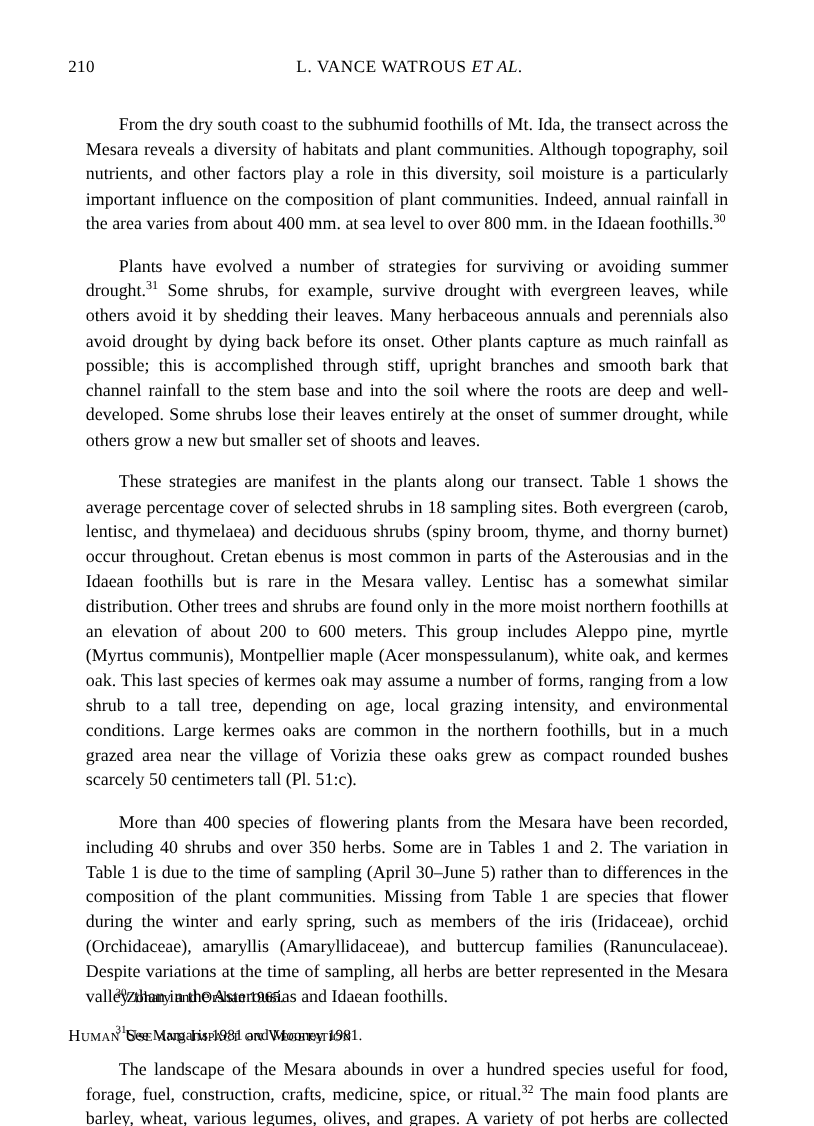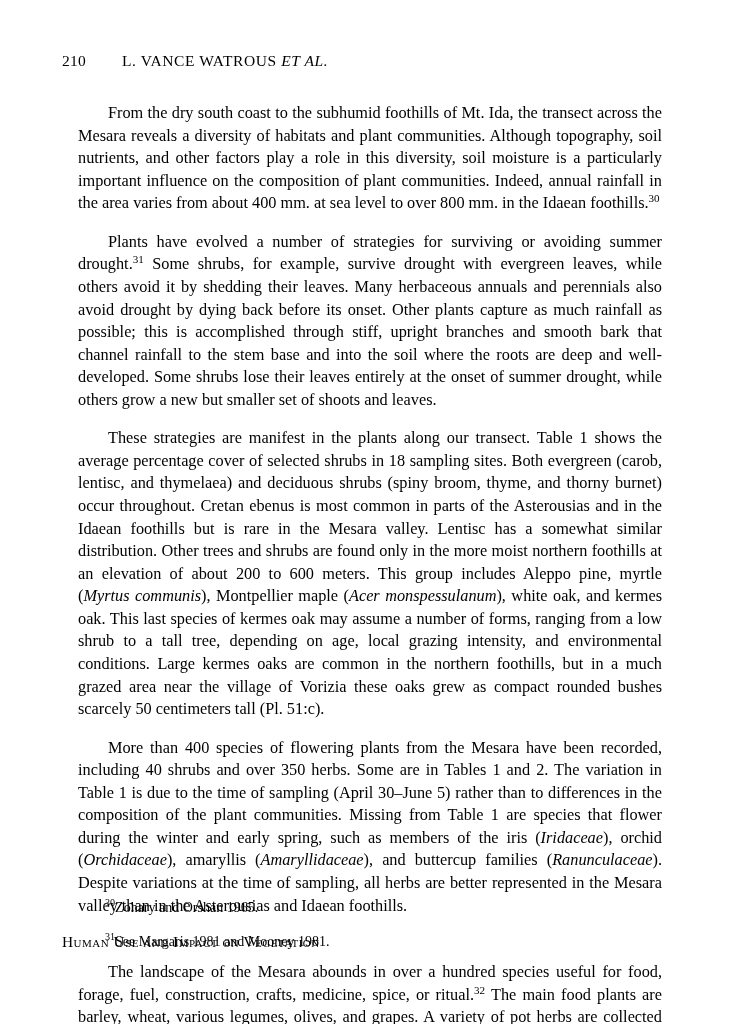--- a/index.html
+++ b/index.html
@@ -31,21 +31,21 @@
   }
   .folio {
     font-size: 15.5px;
     width: 60px;
     flex: 0 0 60px;
     text-align: left;
     letter-spacing: 0.3px;
   }
   .head-title {
     flex: 1 1 auto;
-    text-align: left;
+    text-align: center;
     font-size: 15.5px;
     letter-spacing: 0.6px;
     padding-right: 55px;
   }
   .head-title .ital {
     font-style: italic;
   }
   .body-col {
     width: 616px;
     margin: 0 auto;
@@ -54,21 +54,21 @@
     margin: 16px;
     font-size: 16.3px;
     line-height: 1.385;
     text-align: justify;
     text-indent: 30px;
     hyphens: none;
   }
   p.para + p.para {
     margin-top: 0px;
   }
-  .ital { font-style: italic; }
+  .ital { }
   sup {
     font-size: 0.68em;
     vertical-align: super;
     line-height: 0;
   }
   .section-head {
     margin: 14px 0 0 0;
     font-size: 13.6px;
     letter-spacing: 0.5px;
     font-variant: small-caps;

